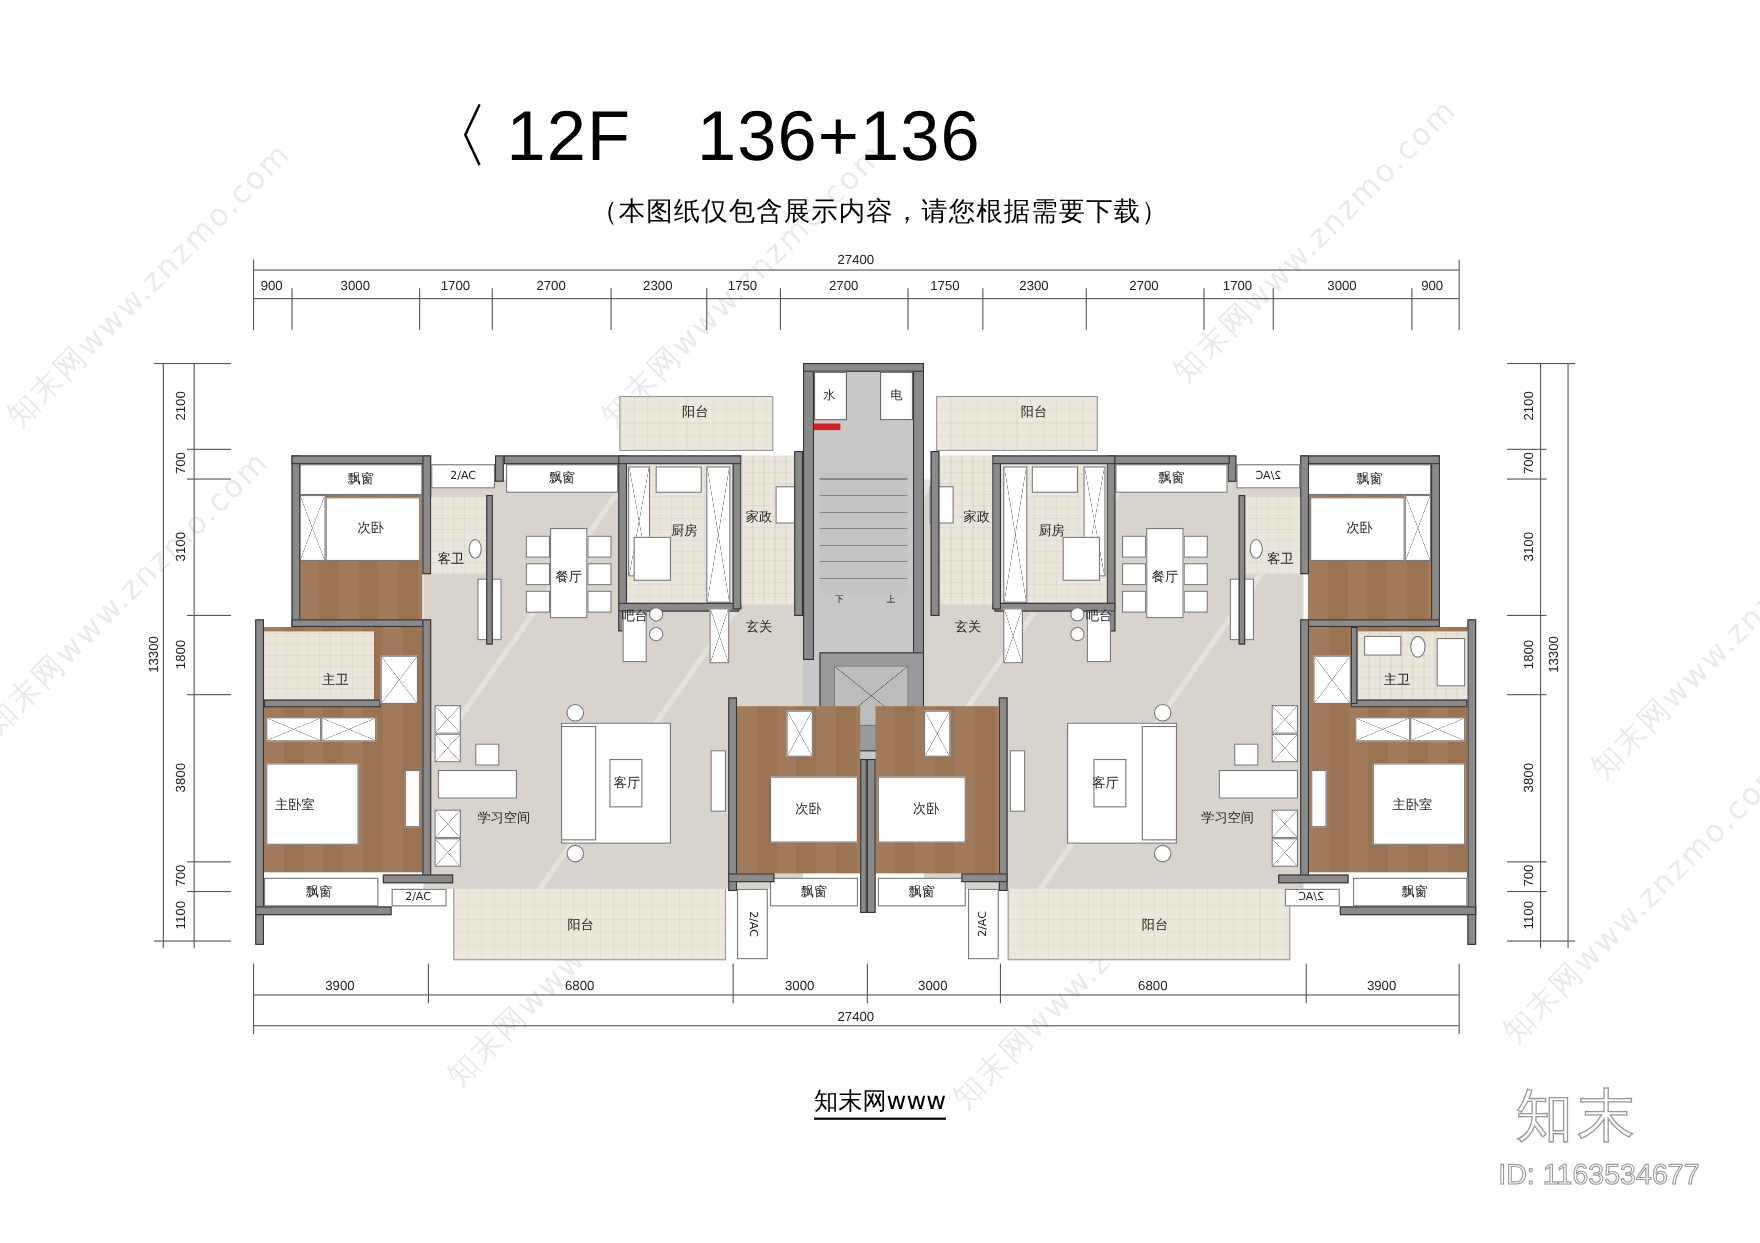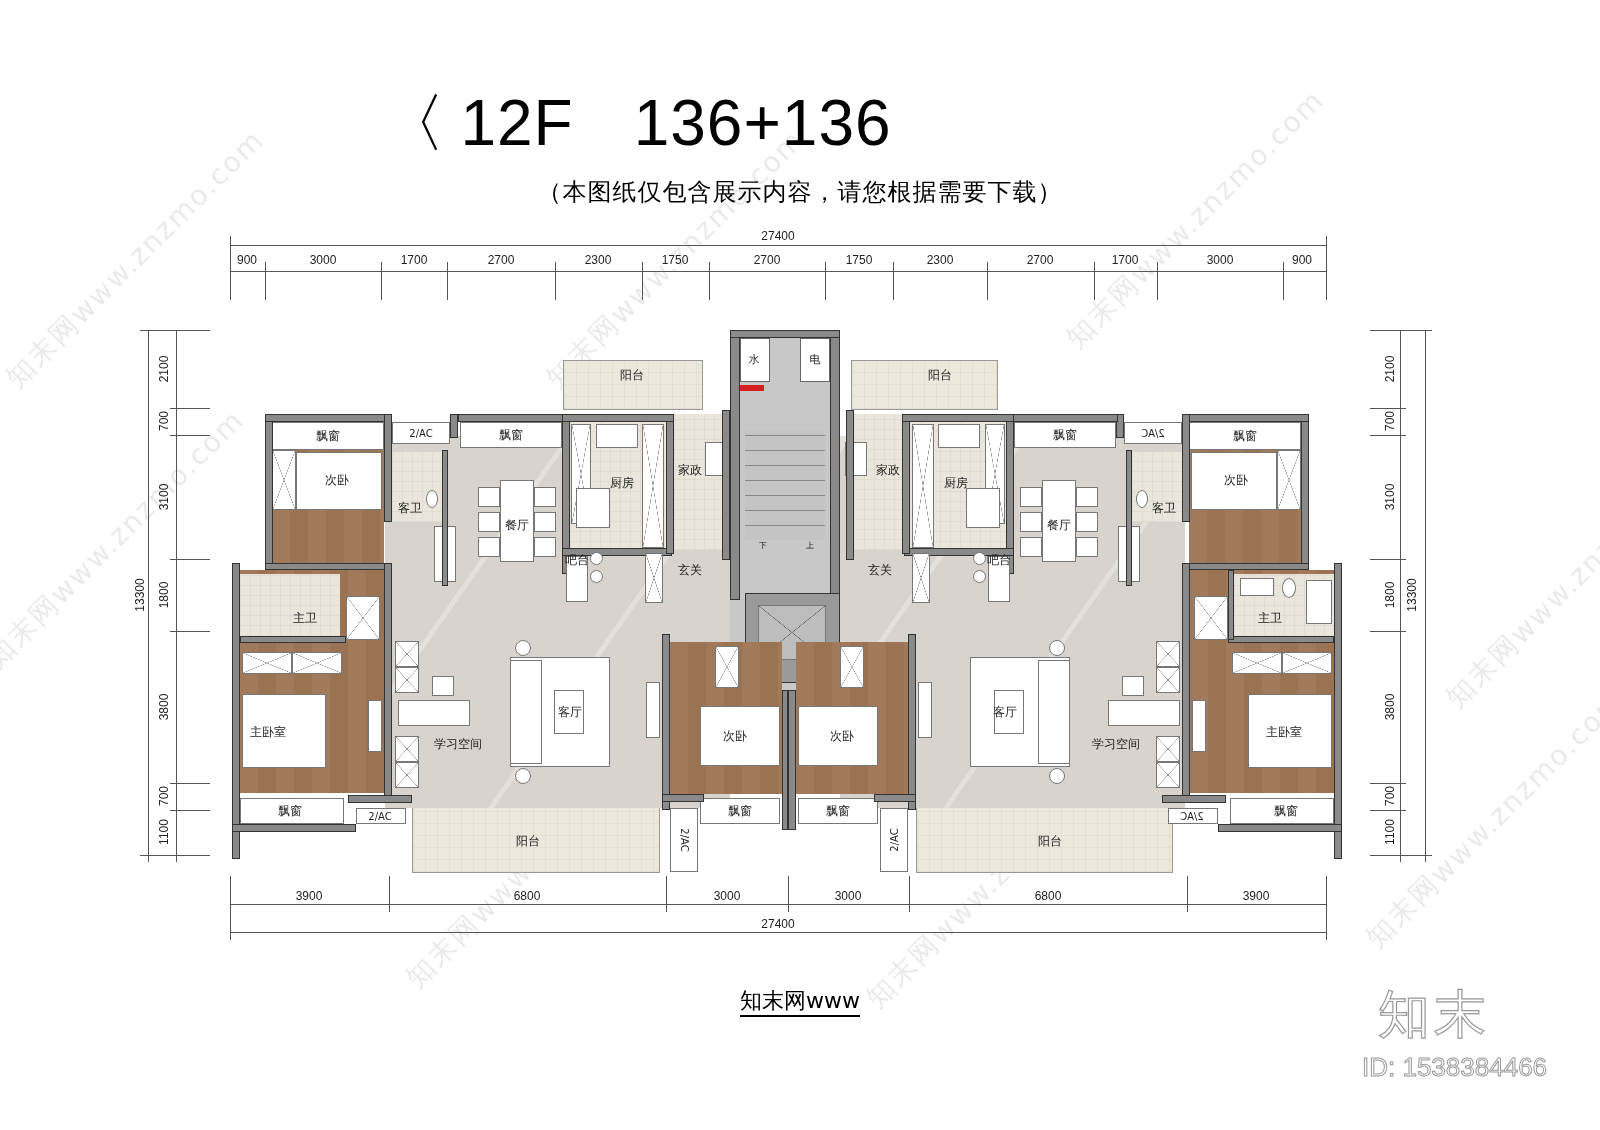--- a/index.html
+++ b/index.html
@@ -409,13 +409,13 @@
   <div class="room-label" style="left:838px;top:811px;">飘窗</div>
   <div class="wall" style="left:874px;top:794px;width:42px;height:8px;"></div>
   <div class="furn" style="left:880px;top:808px;width:28px;height:64px;"></div>
   <div class="room-label" style="left:894px;top:840px;font-size:10px;transform:translate(-50%,-50%) rotate(-90deg);">2/AC</div>
   <div class="room-label" style="left:1050px;top:841px;">阳台</div>
 </div>
 
 <div class="abs caption"><span>知末网www</span></div>
 
 <div class="abs logo">知末</div>
-<div class="abs logo-id">ID: 1538384466</div>
+<div class="abs logo-id">ID: 1163534677</div>
 
 </body></html>

